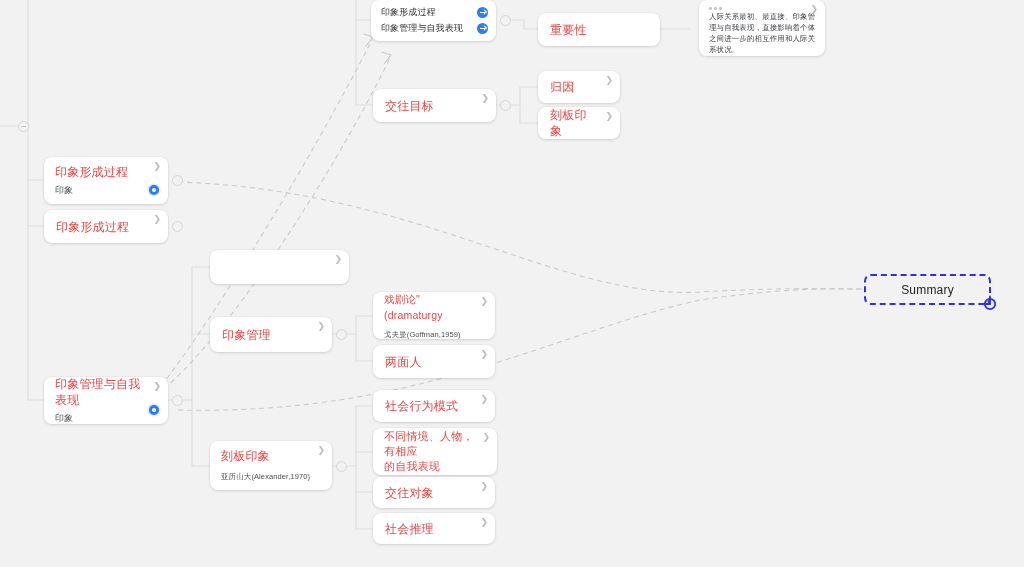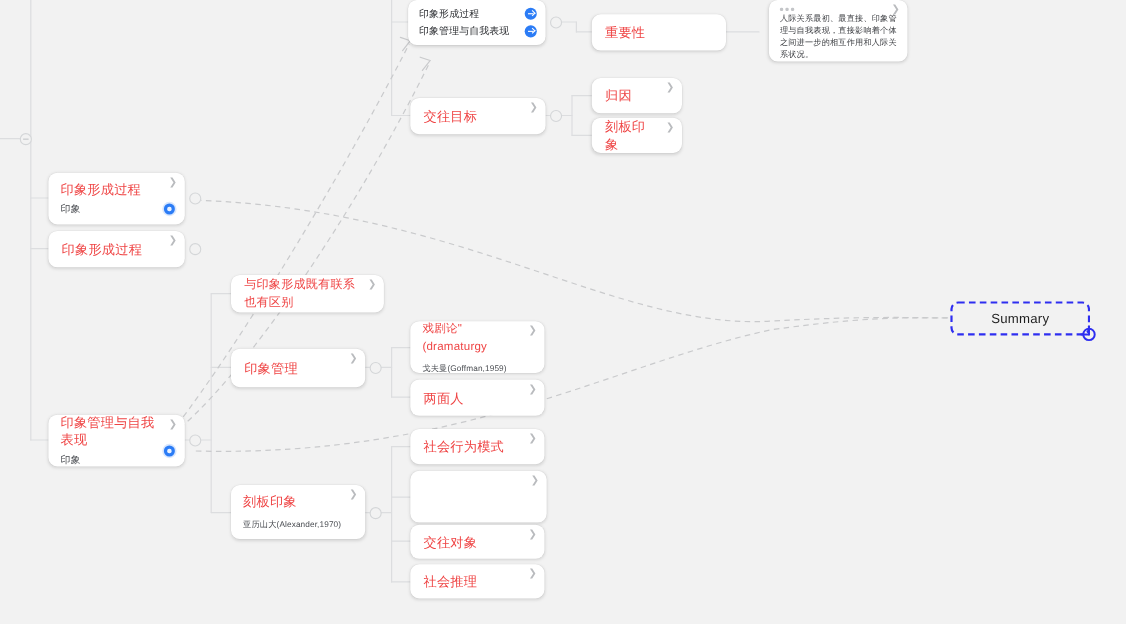--- a/index.html
+++ b/index.html
@@ -217,21 +217,20 @@
 
   <div class="node" style="left:44px;top:377px;width:124px;height:47px;padding:7px 22px 7px 11px;">
     <span class="chev">❯</span>
     <div class="title">印象管理与自我表现</div>
     <div class="sub">印象</div>
     <span class="bluedot"></span>
   </div>
 
   <div class="node" style="left:210px;top:250px;width:139px;height:34px;">
     <span class="chev">❯</span>
-    <div class="title" style="font-size:11px;">与印象形成既有联系也有区别</div>
   </div>
 
   <div class="node" style="left:210px;top:317px;width:122px;height:35px;">
     <span class="chev">❯</span>
     <div class="title">印象管理</div>
   </div>
 
   <div class="node" style="left:373px;top:292px;width:122px;height:47px;padding:7px 20px 7px 11px;">
     <span class="chev">❯</span>
     <div class="title" style="font-size:10.5px;">戏剧论"(dramaturgy</div>
@@ -249,20 +248,22 @@
     <div class="sub" style="font-size:7.5px;margin-top:6px;">亚历山大(Alexander,1970)</div>
   </div>
 
   <div class="node" style="left:373px;top:390px;width:122px;height:32px;">
     <span class="chev">❯</span>
     <div class="title">社会行为模式</div>
   </div>
 
   <div class="node" style="left:373px;top:428px;width:124px;height:47px;padding:7px 14px 7px 11px;">
     <span class="chev">❯</span>
+    <div class="title" style="font-size:11px;line-height:15px;">不同情境、人物，有相应
+的自我表现</div>
   </div>
 
   <div class="node" style="left:373px;top:477px;width:122px;height:31px;">
     <span class="chev">❯</span>
     <div class="title">交往对象</div>
   </div>
 
   <div class="node" style="left:373px;top:513px;width:122px;height:31px;">
     <span class="chev">❯</span>
     <div class="title">社会推理</div>

